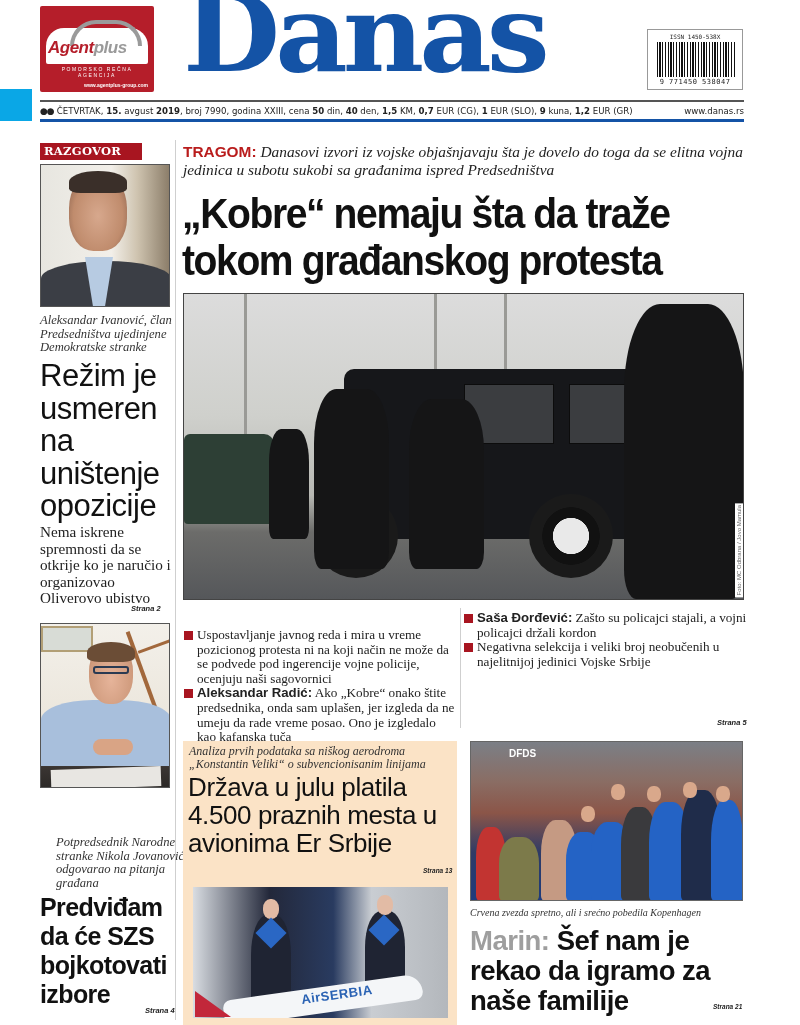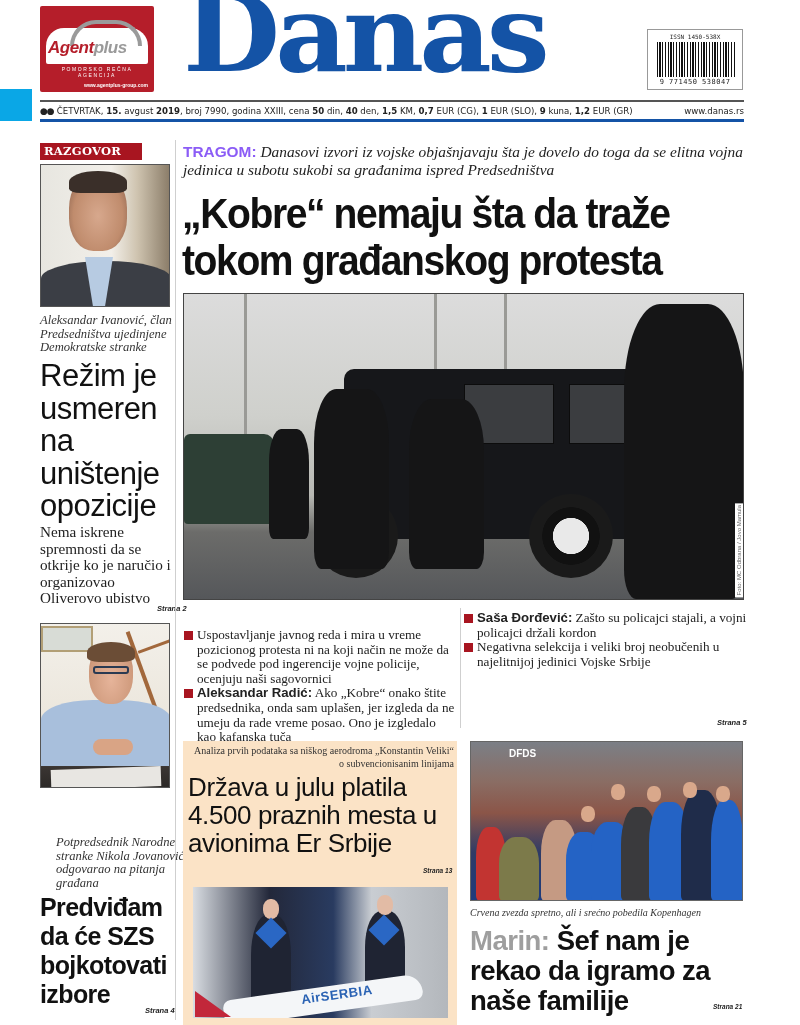--- a/index.html
+++ b/index.html
@@ -41,21 +41,21 @@
   .portrait1 .head { position: absolute; left: 28px; top: 8px; width: 58px; height: 78px; background: radial-gradient(ellipse at 50% 55%, #d7a88d 0%, #c08c6d 60%, #7b5645 100%); border-radius: 45% 45% 42% 42%; }
   .portrait1 .hair { position: absolute; left: 28px; top: 6px; width: 58px; height: 22px; background: #3a2f29; border-radius: 50% 50% 20% 20%; }
   .portrait1 .suit { position: absolute; left: 0; top: 96px; width: 130px; height: 50px; background: #3b3e45; border-radius: 50% 50% 0 0 / 35% 35% 0 0; }
   .portrait1 .shirt { position: absolute; left: 44px; top: 92px; width: 28px; height: 52px; background: #b7cbe2; clip-path: polygon(0 0, 100% 0, 70% 100%, 30% 100%); }
 
   .cap-it { font-family: "Liberation Serif", serif; font-style: italic; font-size: 12.6px; line-height: 13.6px; color: #333; }
   .cap1 { left: 40px; top: 314px; width: 140px; }
   .head1 { left: 40px; top: 360px; width: 140px; font-family: "Liberation Sans", sans-serif; font-size: 31px; line-height: 32.5px; color: #111; letter-spacing: -0.5px; }
   .body1 { left: 40px; top: 524px; width: 140px; font-family: "Liberation Serif", serif; font-size: 15.2px; line-height: 16.5px; color: #222; }
   .strana { font-family: "Liberation Sans", sans-serif; font-style: italic; font-weight: bold; font-size: 7.5px; color: #222; }
-  .strana1 { left: 157px; top: 604px; text-align: center; }
+  .strana1 { left: 131px; top: 604px; text-align: center; }
 
   .vrule { width: 1px; background: #cfcfcf; }
   .vr-left { left: 175px; top: 140px; height: 880px; }
 
   .portrait2 { left: 40px; top: 623px; width: 130px; height: 165px;
     background: linear-gradient(180deg, #f3f0ea 0%, #ece7dd 55%, #3a3532 88%, #2c2927 100%); }
   .portrait2 .frame { position: absolute; left: 0; top: 2px; width: 52px; height: 26px; border: 2px solid #b29f76; background: #d8dcd6; }
   .portrait2 .stick1 { position: absolute; left: 100px; top: 5px; width: 4px; height: 90px; background: #a2683c; transform: rotate(-20deg); }
   .portrait2 .stick2 { position: absolute; left: 96px; top: 20px; width: 40px; height: 3px; background: #a2683c; transform: rotate(-20deg); }
   .portrait2 .head { position: absolute; left: 48px; top: 20px; width: 44px; height: 60px; background: radial-gradient(ellipse at 50% 60%, #e6b49a 0%, #cf9a7c 70%, #a47058 100%); border-radius: 45%; }
@@ -64,21 +64,21 @@
   .portrait2 .shirt { position: absolute; left: 0; top: 76px; width: 130px; height: 66px; background: #a8bfdc; border-radius: 40% 40% 0 0 / 30% 30% 0 0; }
   .portrait2 .hands { position: absolute; left: 52px; top: 115px; width: 40px; height: 16px; background: #d9a485; border-radius: 8px; }
   .portrait2 .paper { position: absolute; left: 10px; top: 144px; width: 110px; height: 20px; background: #e8e6e2; transform: rotate(-2deg); }
 
   .cap2 { left: 56px; top: 836px; width: 140px; }
   .head2 { left: 40px; top: 893px; width: 140px; font-family: "Liberation Sans", sans-serif; font-weight: bold; font-size: 25px; line-height: 29px; color: #111; letter-spacing: -0.6px; }
   .strana2 { left: 145px; top: 1006px; }
 
   
   .kicker { left: 183px; top: 143px; width: 570px; font-family: "Liberation Serif", serif; font-style: italic; font-size: 15.4px; line-height: 18px; color: #222; }
-  .kicker .tag { font-family: "Liberation Sans", sans-serif; font-style: normal; font-weight: bold; color: #8b5cf6; }
+  .kicker .tag { font-family: "Liberation Sans", sans-serif; font-style: normal; font-weight: bold; color: #b91c1c; }
   .main-head { left: 182px; top: 190px; width: 580px; font-family: "Liberation Sans", sans-serif; font-weight: bold; font-size: 42px; line-height: 47px; color: #111; letter-spacing: -1.5px; transform: scaleX(0.93); transform-origin: left top; white-space: nowrap; }
 
   .main-photo { left: 183px; top: 293px; width: 561px; height: 307px;
     background: linear-gradient(180deg, #dcdcdc 0%, #cfd0cc 40%, #b7b8b3 66%, #6c6c6a 78%, #55575a 100%); border: 1px solid #444; }
   .main-photo .tree { position: absolute; width: 3px; background: #9a9a96; }
   .main-photo .suv { position: absolute; left: 160px; top: 75px; width: 340px; height: 170px; background: #16171a; border-radius: 10px 18px 6px 6px; }
   .main-photo .win { position: absolute; background: #3b3d40; border: 1px solid #0c0c0c; }
   .main-photo .wheel { position: absolute; width: 84px; height: 84px; border-radius: 50%; background: radial-gradient(circle, #e9e9e9 0 30%, #111 31% 48%, #1a1a1a 49%); }
   .main-photo .green { position: absolute; left: 0; top: 140px; width: 90px; height: 90px; background: #2d3f35; border-radius: 6px 10px 4px 4px; }
   .main-photo .soldier { position: absolute; background: #151516; border-radius: 30% 30% 10% 10%; }
@@ -88,21 +88,21 @@
   .bullets li { position: relative; padding-left: 14px; }
   .bullets li::before { content: ""; position: absolute; left: 1px; top: 3px; width: 9px; height: 9px; background: #a81520; }
   .bullets b { font-family: "Liberation Sans", sans-serif; font-weight: bold; }
   .bullets-left { left: 183px; top: 611px; width: 275px; margin-top: 17px; }
   .bullets-right { left: 463px; top: 611px; width: 285px; }
   .strana5 { left: 717px; top: 718px; }
   .vr-mid { left: 460px; top: 608px; height: 120px; }
 
   
   .air-box { left: 183px; top: 741px; width: 274px; height: 284px; background: #fbe3c6; }
-  .air-kicker { left: 189px; top: 745px; width: 265px; font-family: "Liberation Serif", serif; font-size: 10px; line-height: 12.8px; color: #333; text-align: right; }
+  .air-kicker { left: 189px; top: 745px; width: 265px; font-family: "Liberation Serif", serif; font-style: italic; font-size: 12px; line-height: 12.8px; color: #333; }
   .air-head { left: 188px; top: 773px; width: 270px; font-family: "Liberation Sans", sans-serif; font-size: 26px; line-height: 28px; color: #111; letter-spacing: -0.4px; }
   .strana13 { left: 423px; top: 867px; font-size: 6.5px; }
   .air-photo { left: 193px; top: 887px; width: 255px; height: 131px;
     background: linear-gradient(90deg, #d9dde2 0%, #23283a 30%, #293b60 55%, #c9cdd2 70%, #b3b7bc 100%); border: none; }
   .air-photo .att { position: absolute; width: 40px; background: #1f2433; border-radius: 40% 40% 4px 4px; }
   .air-photo .scarf { position: absolute; width: 22px; height: 22px; background: #2a67c4; transform: rotate(45deg); }
   .air-photo .face { position: absolute; width: 16px; height: 20px; background: #e2bba5; border-radius: 45%; }
   .air-photo .plane { position: absolute; left: 30px; top: 100px; width: 200px; height: 26px; background: #f4f6f8; border-radius: 14px 30px 14px 14px; transform: rotate(-8deg); }
   .air-photo .plane-label { position: absolute; left: 108px; top: 100px; font-family: "Liberation Sans", sans-serif; font-weight: bold; font-size: 13px; color: #2b63b4; transform: rotate(-8deg); letter-spacing: 0.5px; }
   .air-photo .tail { position: absolute; left: 2px; top: 104px; width: 36px; height: 26px; background: #c2273a; clip-path: polygon(0 0, 100% 100%, 0 100%); }

